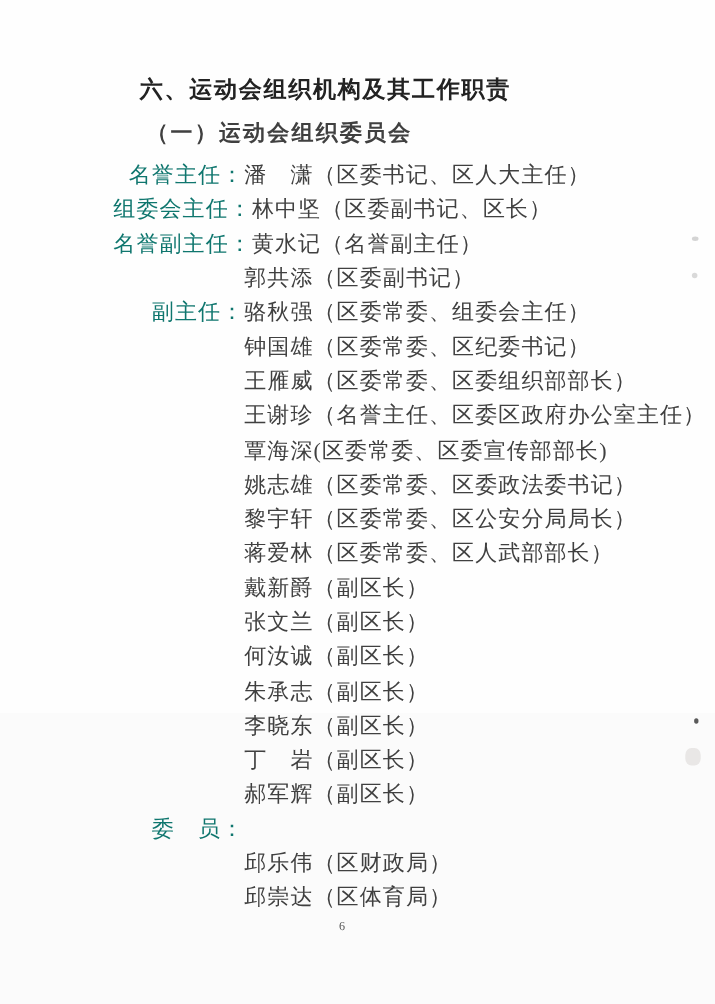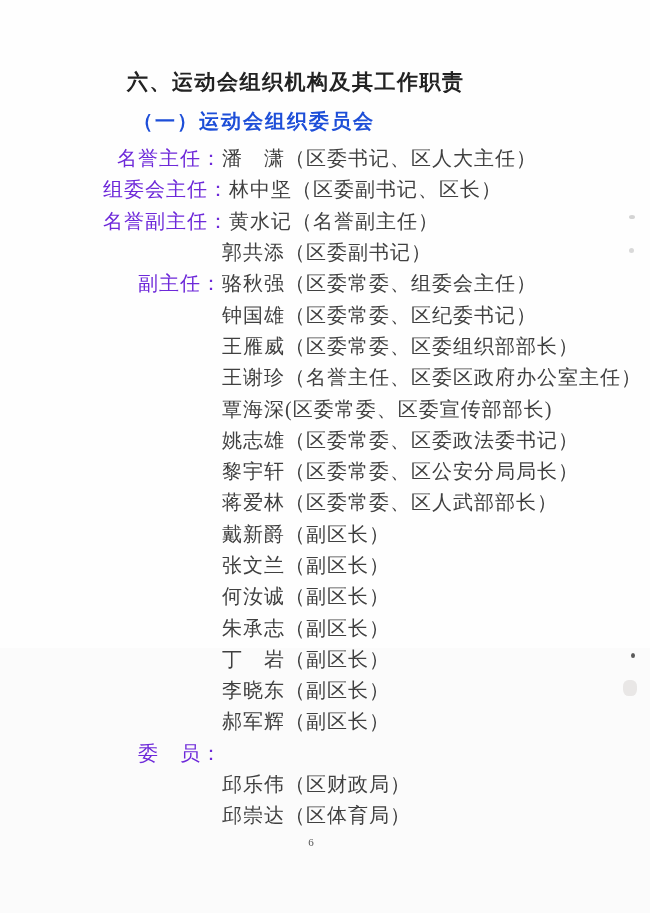--- a/index.html
+++ b/index.html
@@ -23,37 +23,37 @@
     font-size: 21px;
     letter-spacing: 1.5px;
     color: #222;
     margin: 0 0 11px 24px;
     line-height: 28px;
   }
   .doc-subheading {
     font-weight: 700;
     font-size: 20px;
     letter-spacing: 2px;
-    color: #1d4ed8;
+    color: #404040;
     margin: 0 0 8px 30px;
     line-height: 28px;
   }
   .rows { margin-top: 4px; }
   .row {
     display: flex;
     align-items: center;
     height: 31.3px;
     font-size: 20px;
     letter-spacing: 1px;
     white-space: nowrap;
   }
   .row-label {
     flex: 0 0 119px;
     text-align: right;
-    color: #6d28d9;
+    color: #0f766e;
   }
   .row-text {
     flex: 1;
     color: #404040;
   }
   .page-number {
     position: absolute;
     left: 0; right: 28px;
     top: 836px;
     text-align: center;
@@ -135,25 +135,25 @@
       <div class="row">
         <span class="row-label"></span>
         <span class="row-text">何汝诚（副区长）</span>
       </div>
       <div class="row">
         <span class="row-label"></span>
         <span class="row-text">朱承志（副区长）</span>
       </div>
       <div class="row">
         <span class="row-label"></span>
-        <span class="row-text">丁　岩（副区长）</span>
+        <span class="row-text">李晓东（副区长）</span>
       </div>
       <div class="row">
         <span class="row-label"></span>
-        <span class="row-text">李晓东（副区长）</span>
+        <span class="row-text">丁　岩（副区长）</span>
       </div>
       <div class="row">
         <span class="row-label"></span>
         <span class="row-text">郝军辉（副区长）</span>
       </div>
       <div class="row">
         <span class="row-label">委　员：</span>
       </div>
       <div class="row">
         <span class="row-label"></span>

